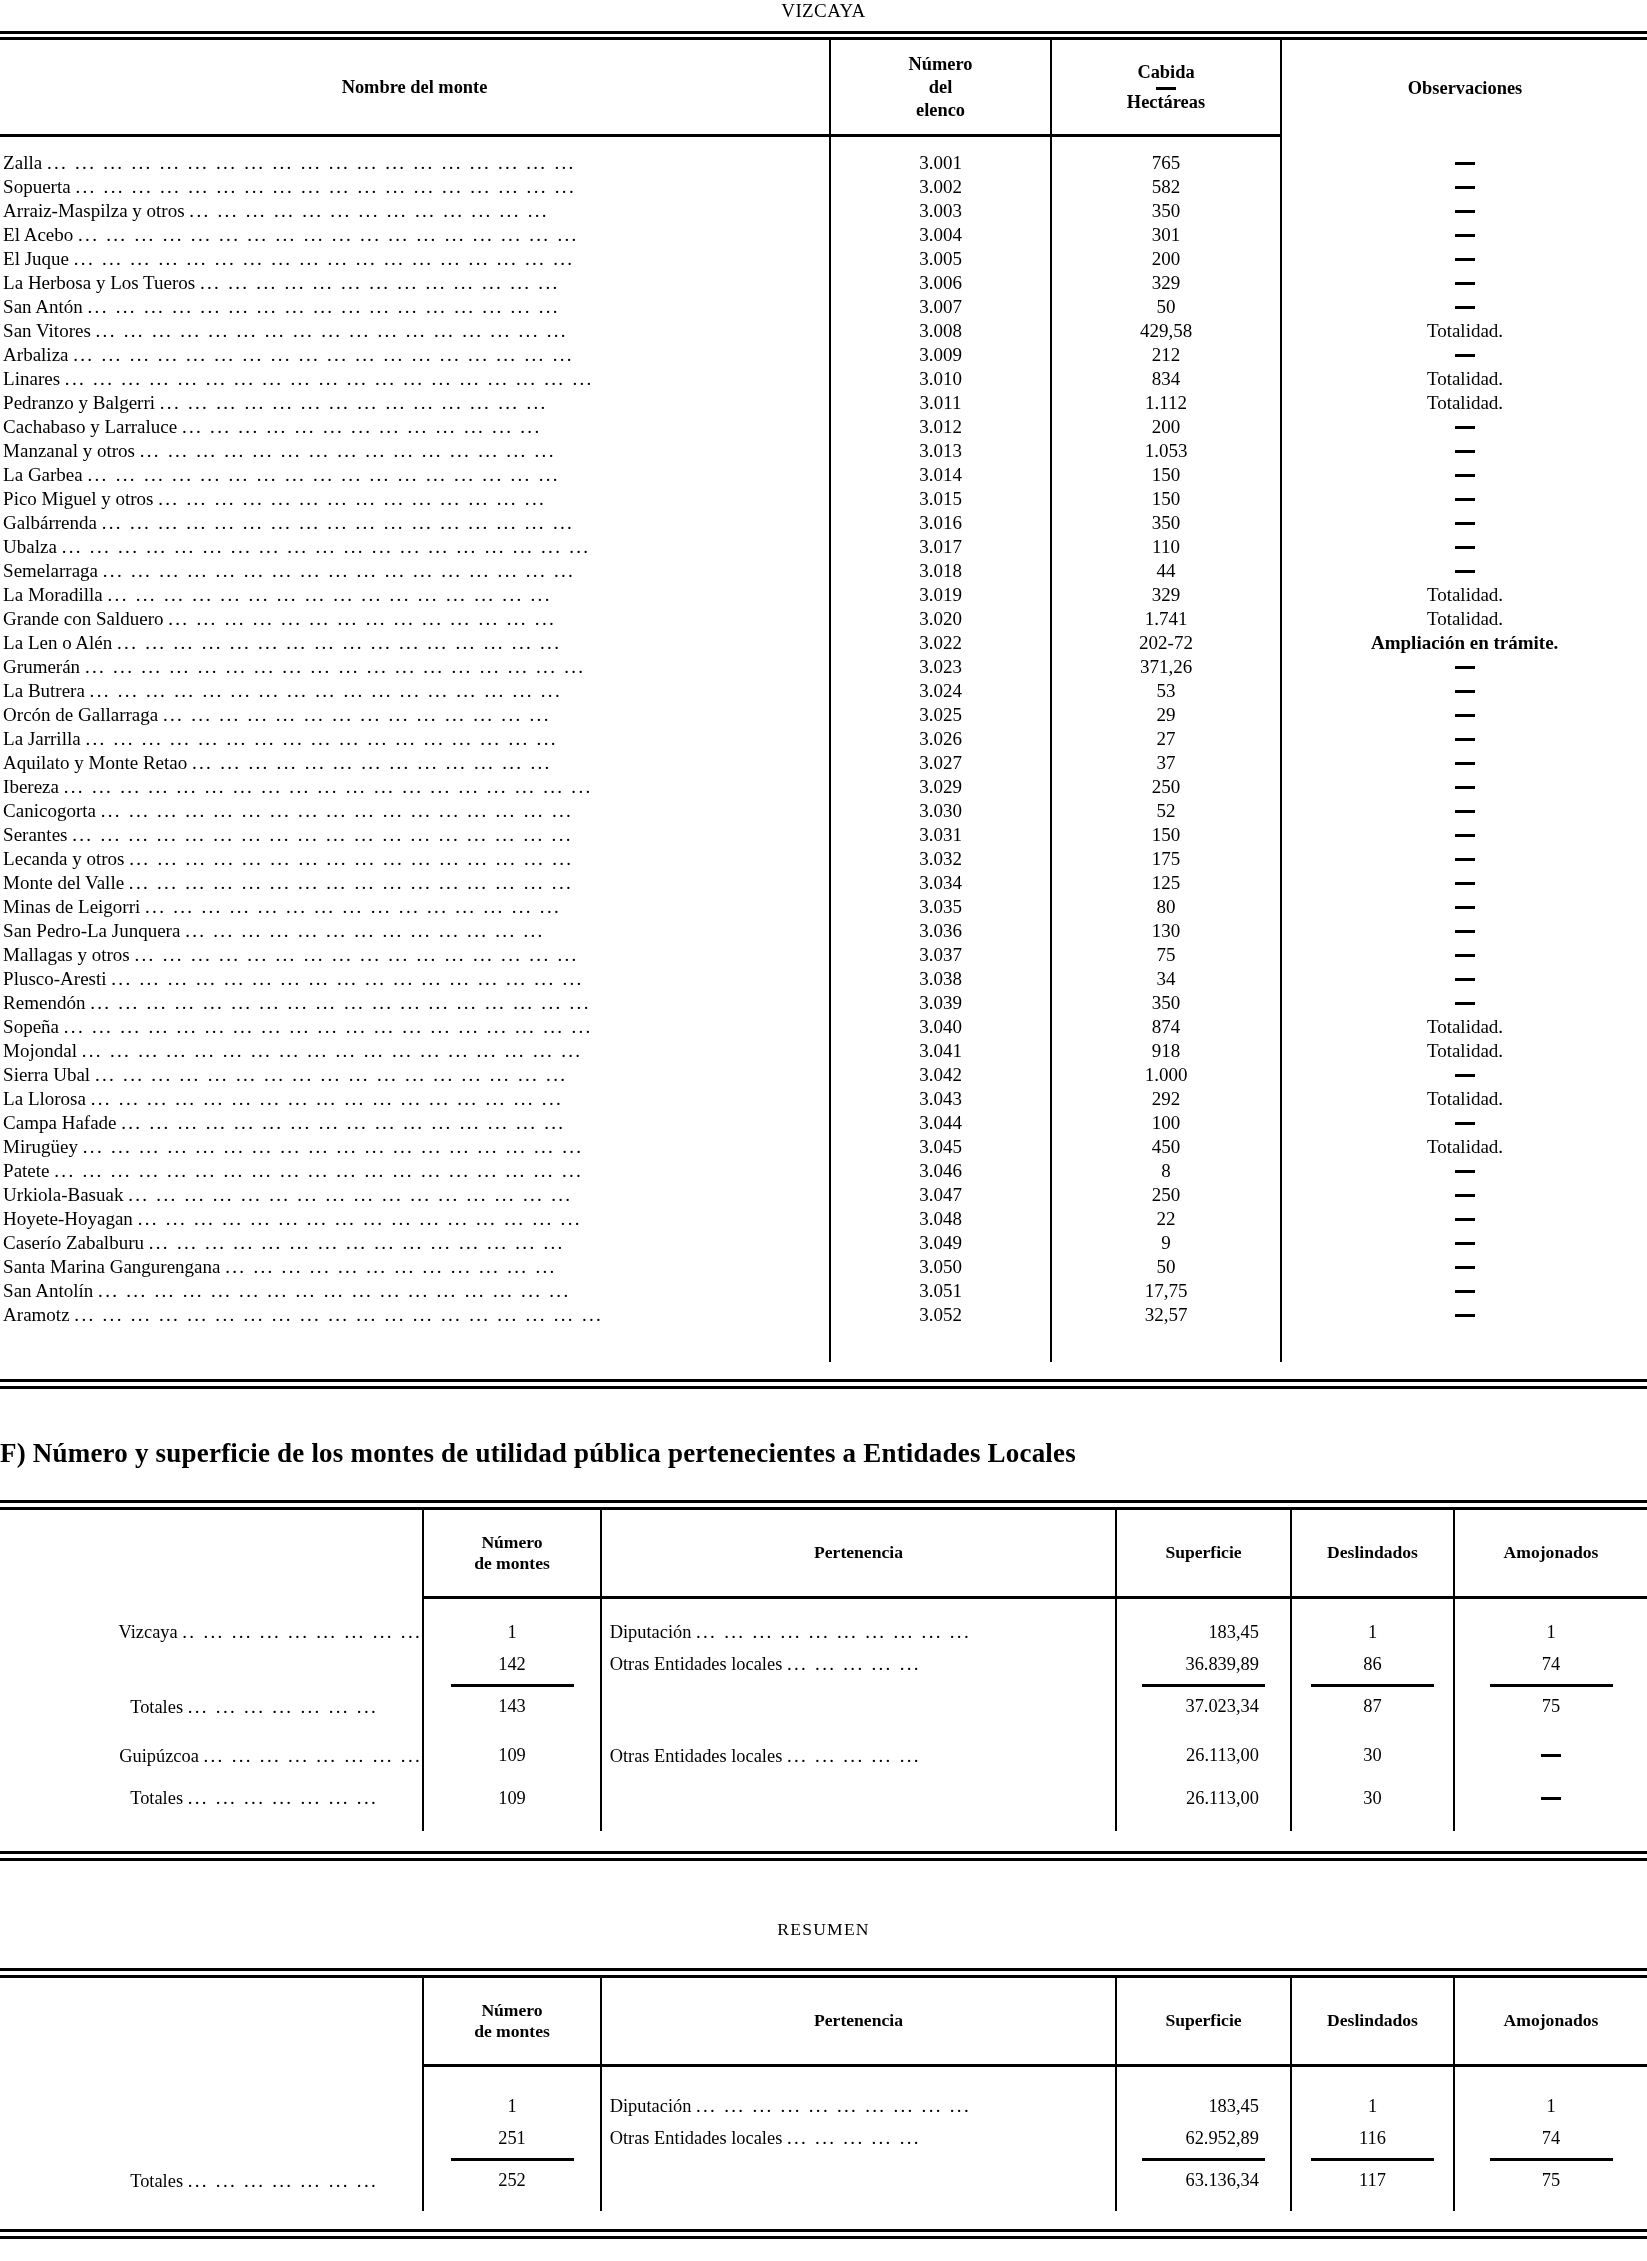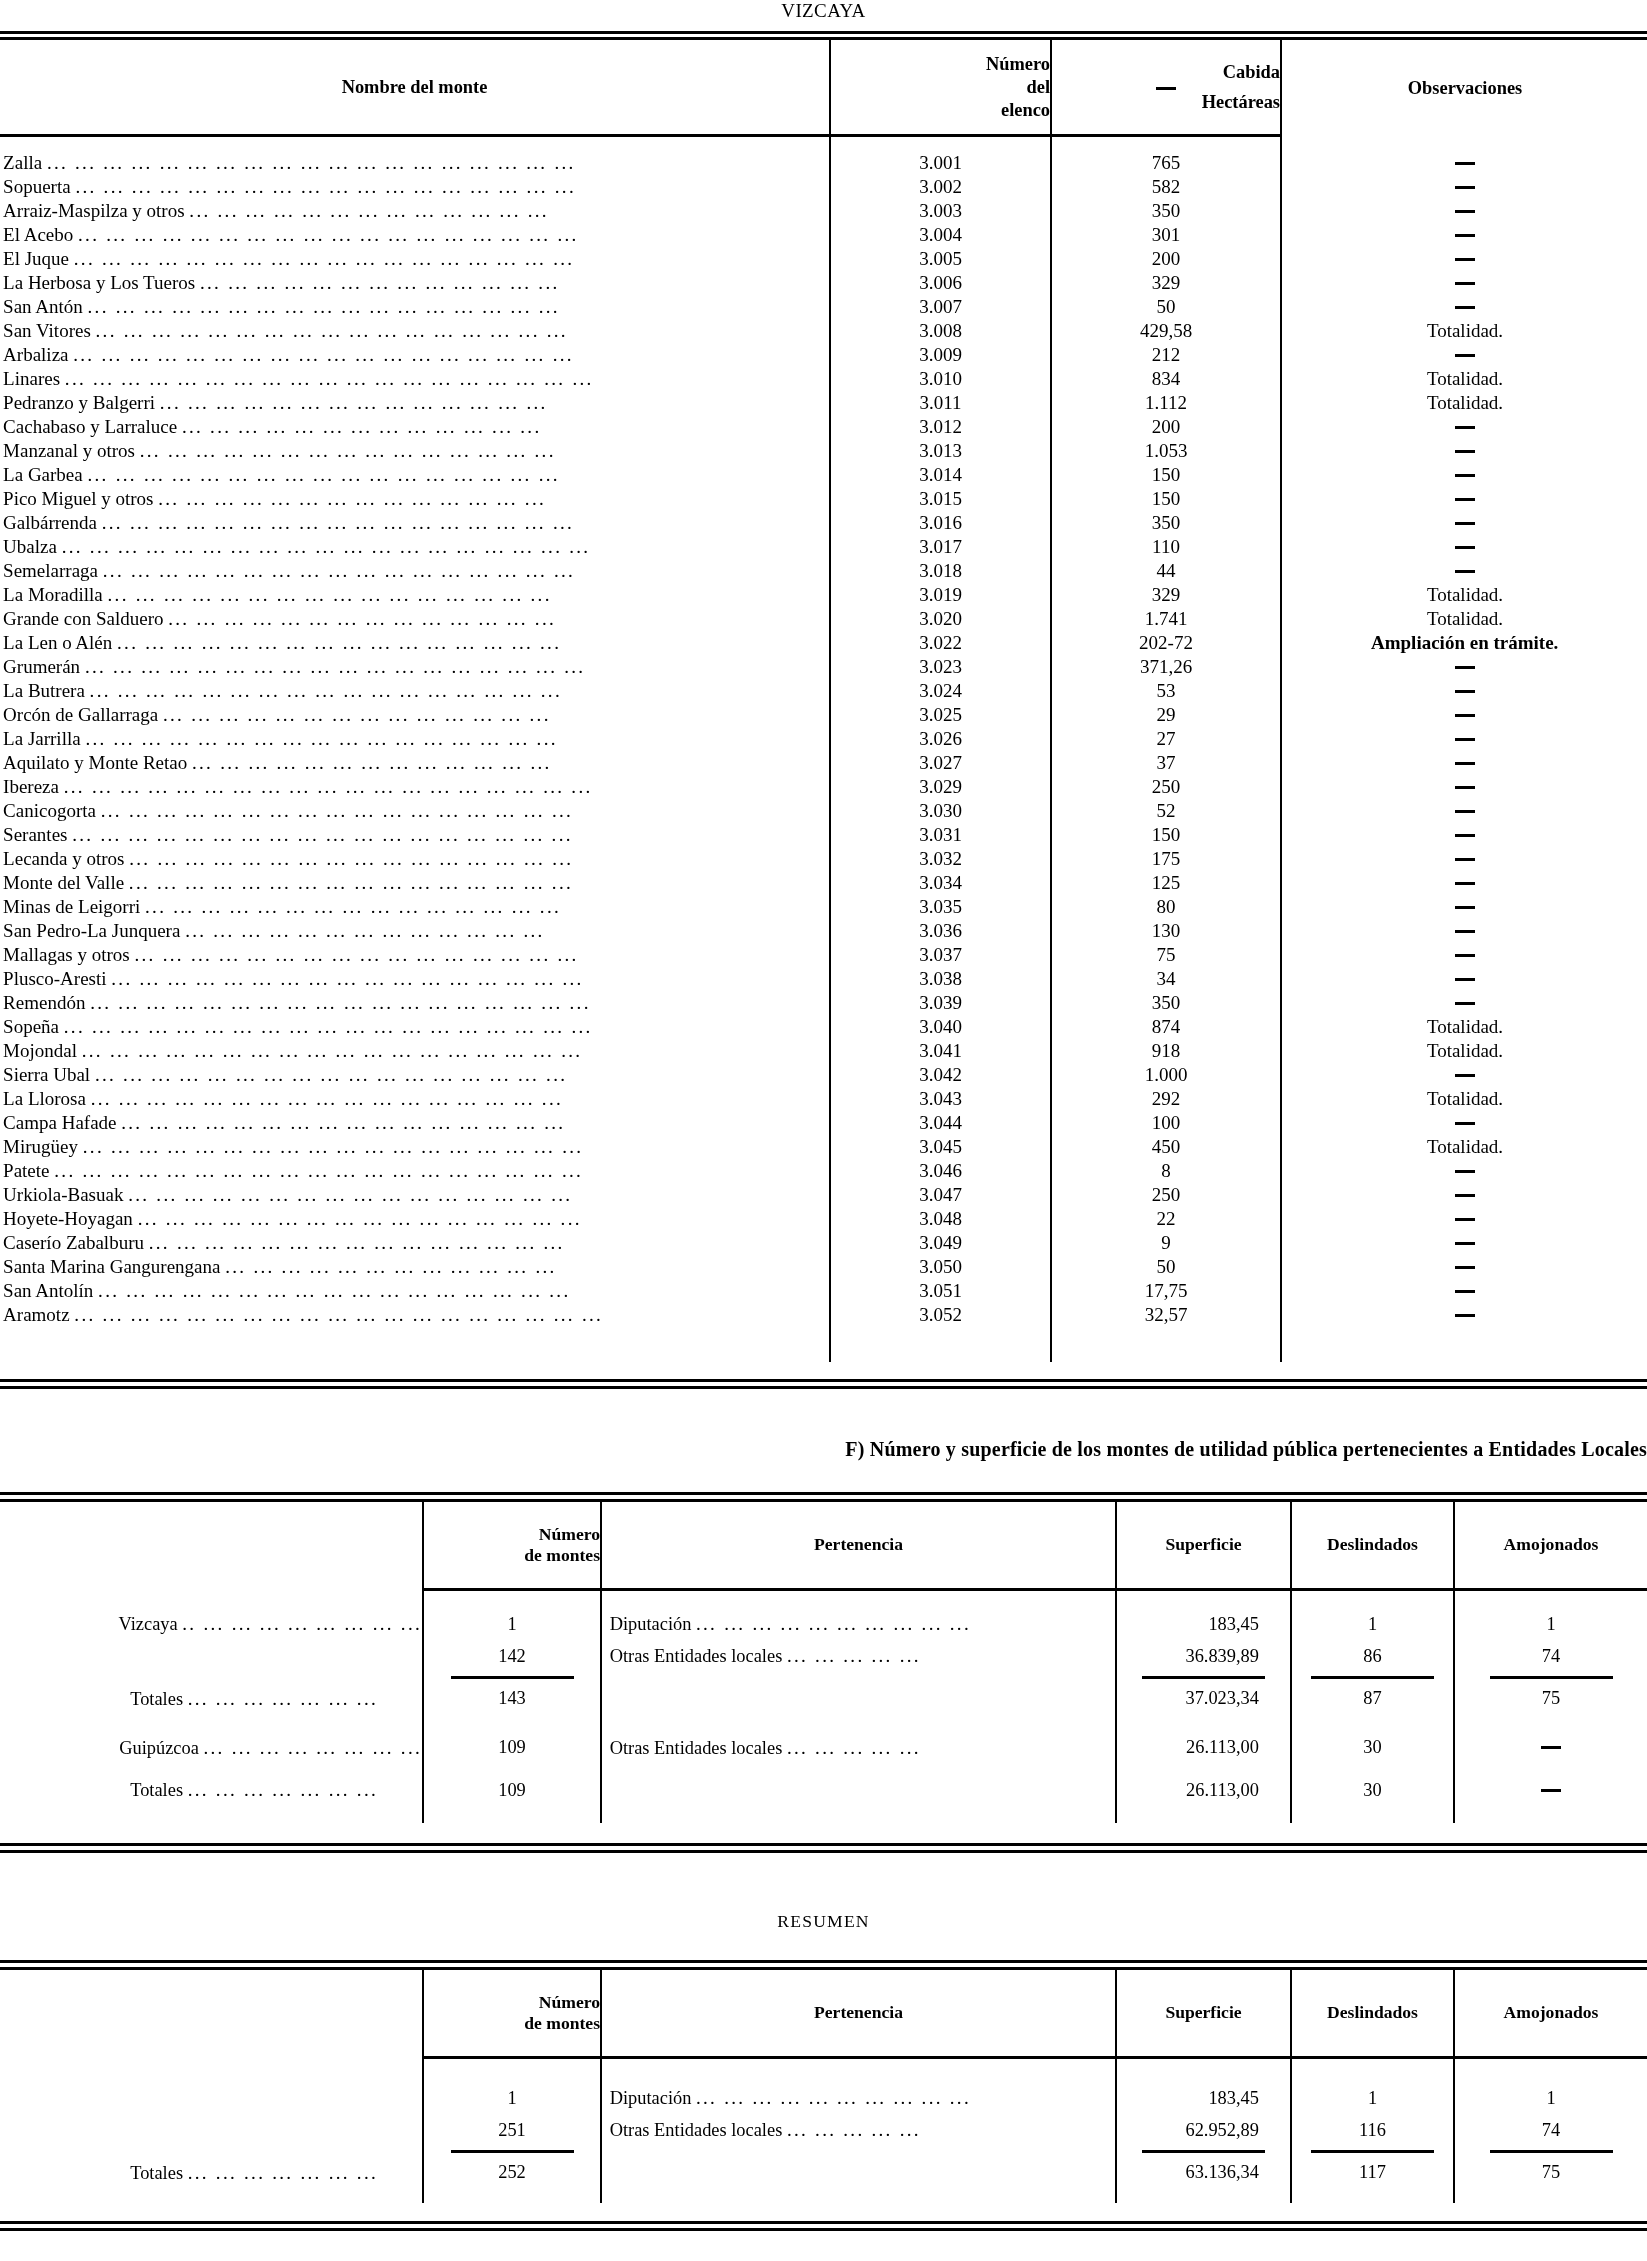--- a/index.html
+++ b/index.html
@@ -61,21 +61,21 @@
     vertical-align: middle;
     font-weight: bold;
     font-size: 18.4px;
     line-height: 23px;
     text-align: center;
   }
   .t1 thead th.h-name { border-right: 2.3px solid #000; }
   .t1 thead th.h-num  { border-right: 2.3px solid #000; }
   .t1 thead th.h-ha   { border-right: 2.3px solid #000; }
 
-  .hdr-inner { display: block; text-align: right; }
+  .hdr-inner { display: block; }
   .hdr-dash {
     display: block;
     width: 20px;
     height: 3.1px;
     background: #000;
     margin: 3.1px auto 0.8px auto;
   }
 
   .t1 .rule-row td {
     border-top: 3.1px solid #000;
@@ -128,23 +128,23 @@
     display: inline-block;
     width: 20px;
     height: 3.1px;
     background: #000;
     vertical-align: middle;
     margin-bottom: 3.1px;
   }
 
   
   .section-title {
-    text-align: right;
+    text-align: left;
     font-weight: bold;
-    font-size: 20px;
+    font-size: 27px;
     letter-spacing: 0.2px;
   }
   .resumen-title {
     text-align: center;
     font-size: 17.6px;
     letter-spacing: 1.2px;
   }
 
   
   .t2 {

